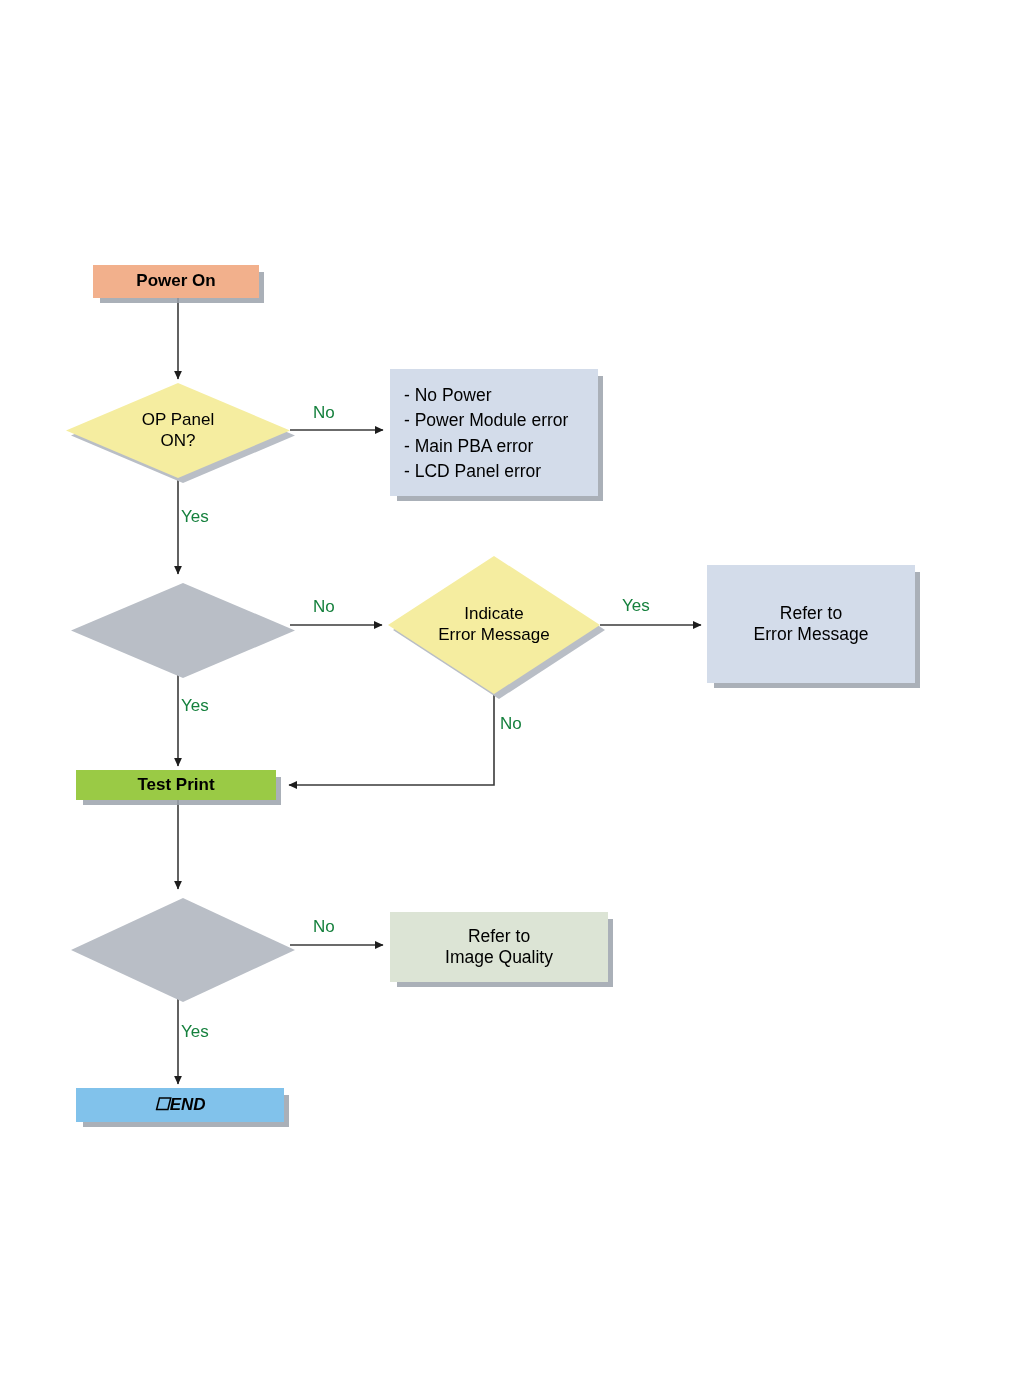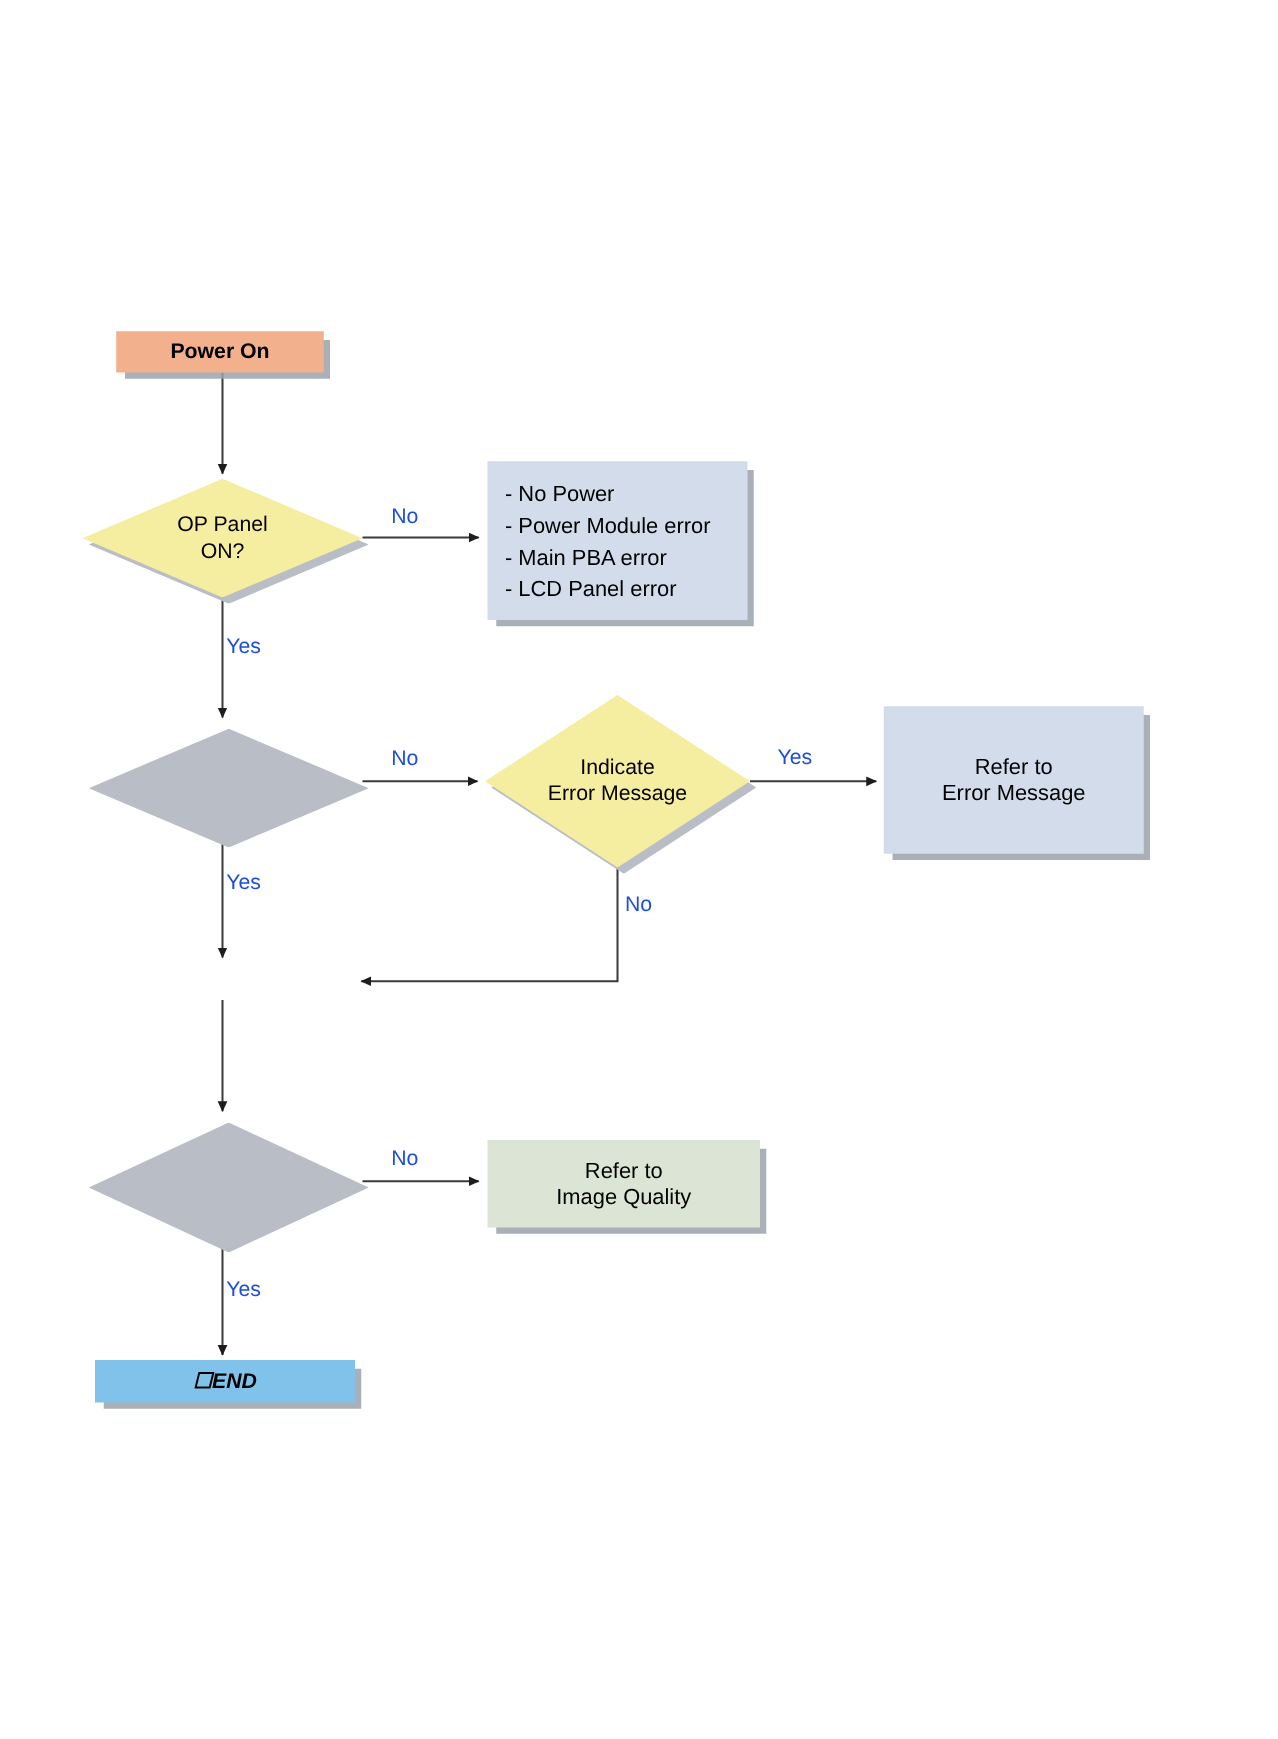--- a/index.html
+++ b/index.html
@@ -109,21 +109,21 @@
   .d-indicate      { left: 388px; top: 556px;  width: 212px; height: 138px; }
   .d-indicate-sh   { left: 393px; top: 561px;  width: 212px; height: 138px; }
 
   .d-quality       { left: 66px;  top: 893px;  width: 224px; height: 104px; }
   .d-quality-sh    { left: 71px;  top: 898px;  width: 224px; height: 104px; }
 
   
   .edge-label {
     position: absolute;
     font-size: 17px;
-    color: #1d4ed8;
+    color: #15803d;
     z-index: 4;
     white-space: nowrap;
     text-align: center;
   }
 
   .lbl-no-1    { left: 313px; top: 403px; }
   .lbl-yes-1   { left: 181px; top: 507px; }
   .lbl-no-2    { left: 313px; top: 597px; }
   .lbl-yes-2   { left: 181px; top: 696px; }
   .lbl-yes-3   { left: 622px; top: 596px; }
@@ -188,20 +188,21 @@
 - Main PBA error
 - LCD Panel error</div>
 
 
   <div class="node diamond d-indicate">Indicate
 Error Message</div>
 
   <div class="node boxshape box-refer-error">Refer to
 Error Message</div>
 
+  <div class="node boxshape box-test-print">Test Print</div>
 
 
   <div class="node boxshape box-refer-image">Refer to
 Image Quality</div>
 
   <div class="node boxshape box-end">☐END</div>
 
   <div class="edge-label lbl-no-1">No</div>
   <div class="edge-label lbl-yes-1">Yes</div>
   <div class="edge-label lbl-no-2">No</div>

